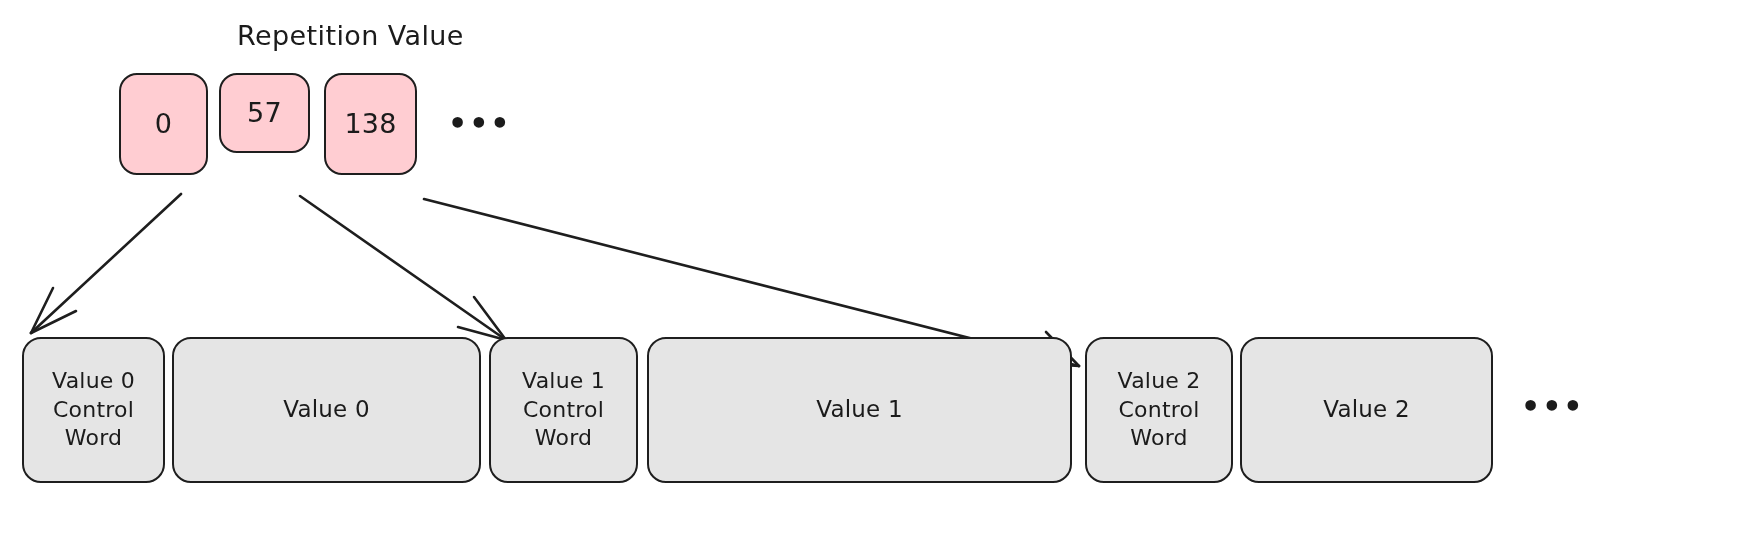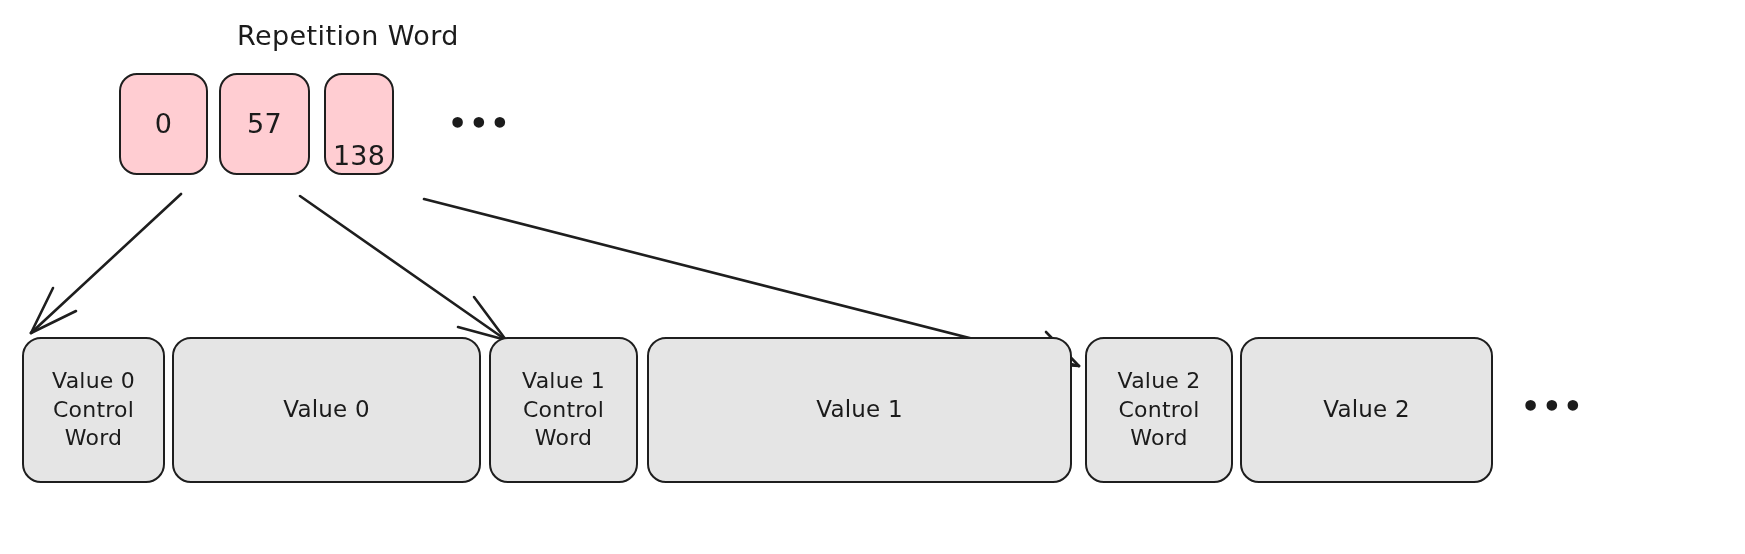--- a/index.html
+++ b/index.html
@@ -94,31 +94,31 @@
       </g>
 
       <g>
         <path d="M424,199 L1079,366"></path>
         <path d="M1079,366 L1031,363"></path>
         <path d="M1079,366 L1046,332"></path>
       </g>
     </g>
   </svg>
 
-  <div class="title" style="left:237px; top:20px;">Repetition Word</div>
+  <div class="title" style="left:237px; top:20px;">Repetition Value</div>
 
   <div class="node node-index" style="left:119px; top:73px; width:89px; height:102px;">
     <span>0</span>
   </div>
 
-  <div class="node node-index" style="left:219px; top:73px; width:91px; height:102px;">
+  <div class="node node-index" style="left:219px; top:73px; width:91px; height:80px;">
     <span>57</span>
   </div>
 
-  <div class="node node-index" style="left:324px; top:73px; width:70px; height:102px;align-items:flex-end;">
+  <div class="node node-index" style="left:324px; top:73px; width:93px; height:102px;">
     <span>138</span>
   </div>
 
   <div class="ellipsis" style="left:448px; top:109px;">•••</div>
 
   <div class="node node-block" style="left:22px; top:337px; width:143px; height:146px;">
     <span>
       <span class="lbl-line">Value 0</span>
       <span class="lbl-line">Control</span>
       <span class="lbl-line">Word</span>

